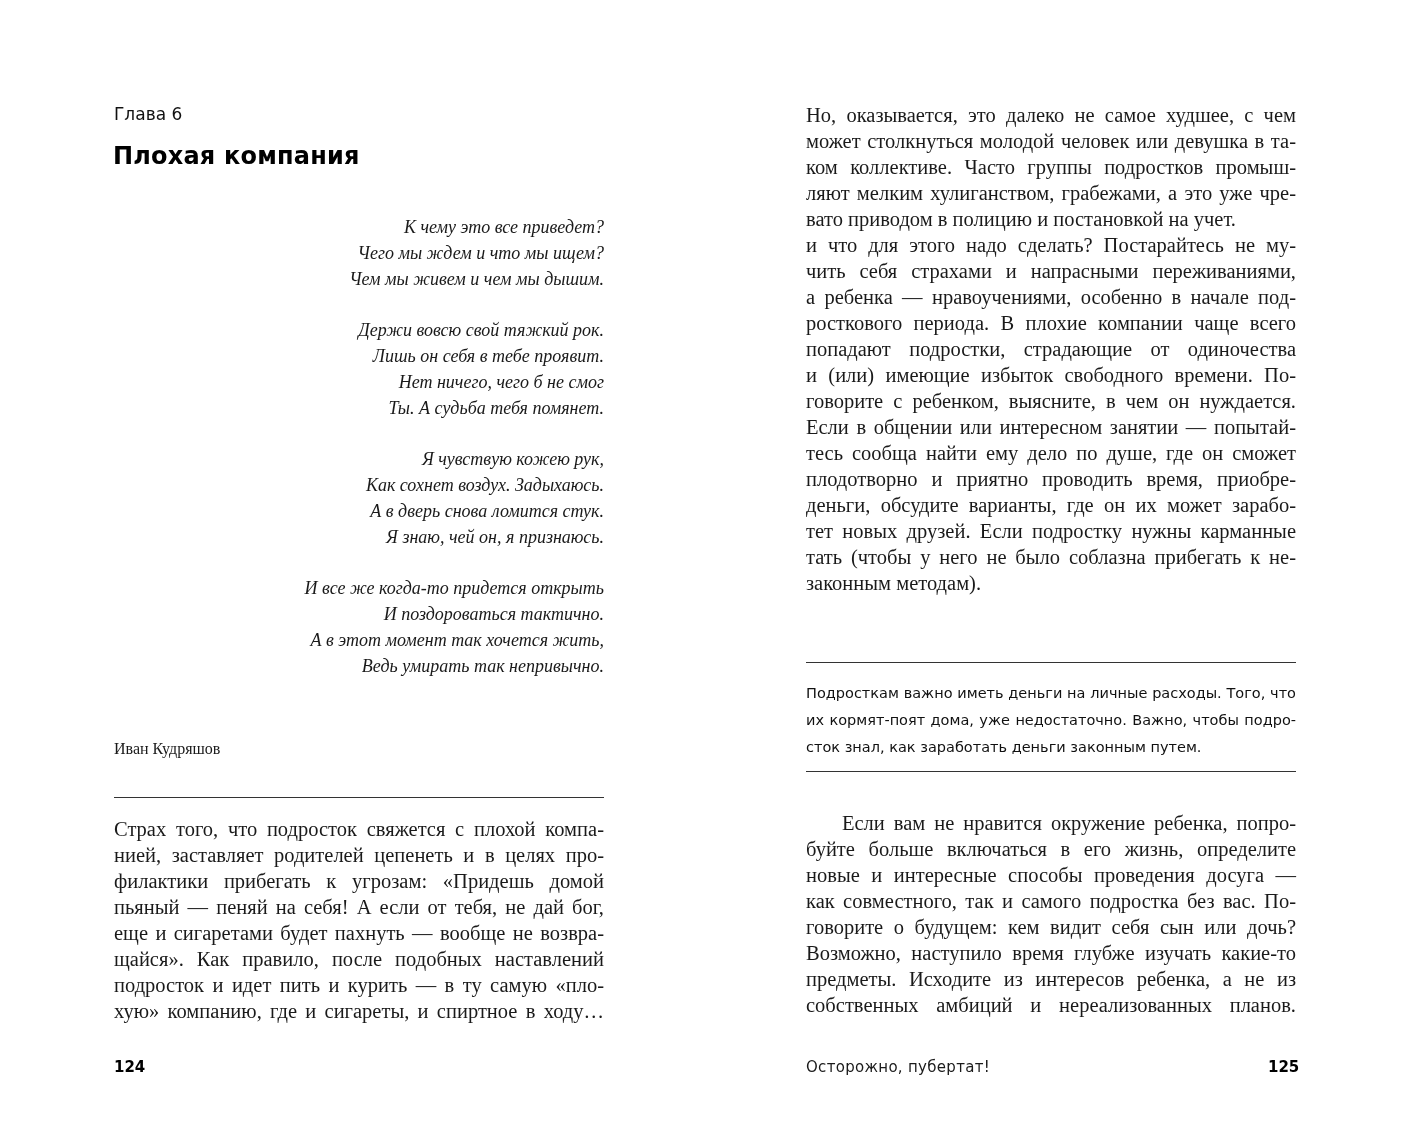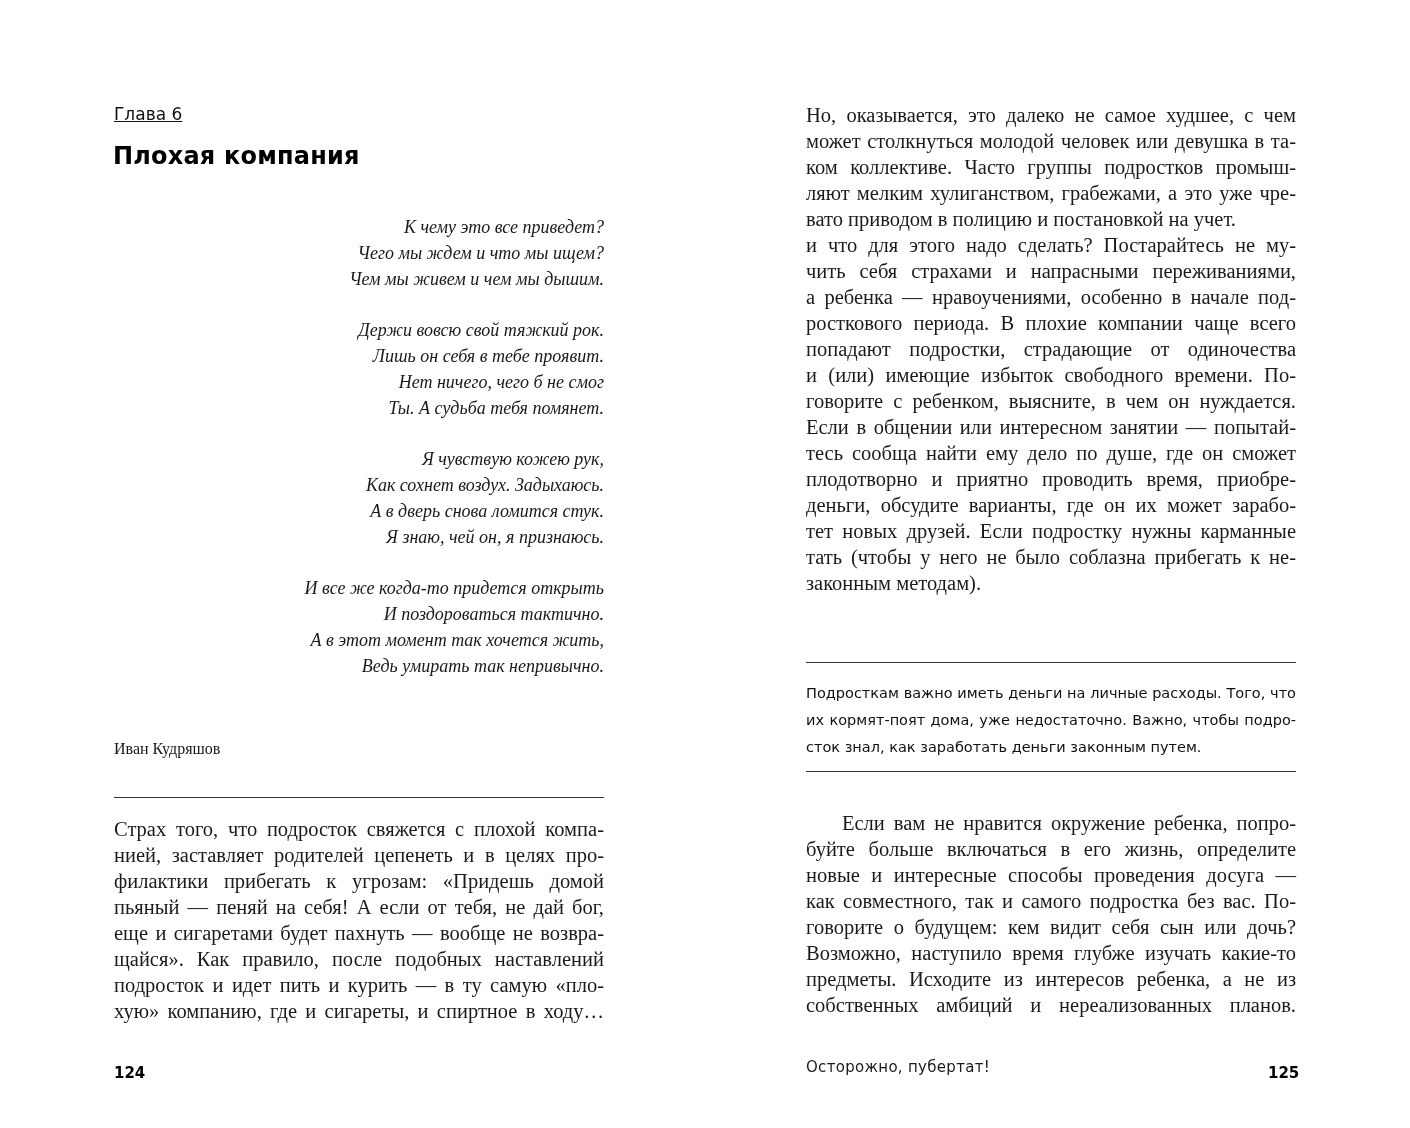--- a/index.html
+++ b/index.html
@@ -10,21 +10,21 @@
       position: relative;
       overflow: hidden;
     }
     .page { position: absolute; top: 0; height: 1128px; }
     .page-left { left: 0; width: 705px; }
     .page-right { left: 705px; width: 705px; }
 
     .chapter-label {
       position: absolute; left: 114px; top: 104px;
       font-family: "DejaVu Sans", sans-serif;
-      font-size: 17px; color: #111; text-decoration: underline;
+      font-size: 17px; color: #111;
     }
     .chapter-title {
       position: absolute; left: 113px; top: 142px;
       font-family: "DejaVu Sans", sans-serif;
       font-weight: bold; font-size: 24px; color: #000;
       letter-spacing: 0.2px;
     }
     .poem {
       position: absolute; left: 114px; top: 215px; width: 490px;
       font-family: "Liberation Serif", serif;
@@ -52,21 +52,21 @@
     }
     .text-line {
       display: block; white-space: nowrap;
       text-align: justify; text-align-last: justify;
     }
     .text-line.last { text-align-last: left; }
     .text-line.indent { padding-left: 36px; }
     .page-number {
       position: absolute; top: 1058px;
       font-family: "DejaVu Sans", sans-serif;
-      font-weight: bold; font-size: 15px; color: #000; margin-top: 6px;
+      font-weight: bold; font-size: 15px; color: #000;
     }
     .running-head {
       position: absolute; left: 806px; top: 1058px;
       font-family: "DejaVu Sans", sans-serif;
       font-size: 15px; color: #1a1a1a; letter-spacing: 0.3px;
     }
     .callout {
       position: absolute; left: 806px; top: 680px; width: 490px;
       font-family: "DejaVu Sans", sans-serif;
       font-size: 14.5px; line-height: 27px; color: #111;

